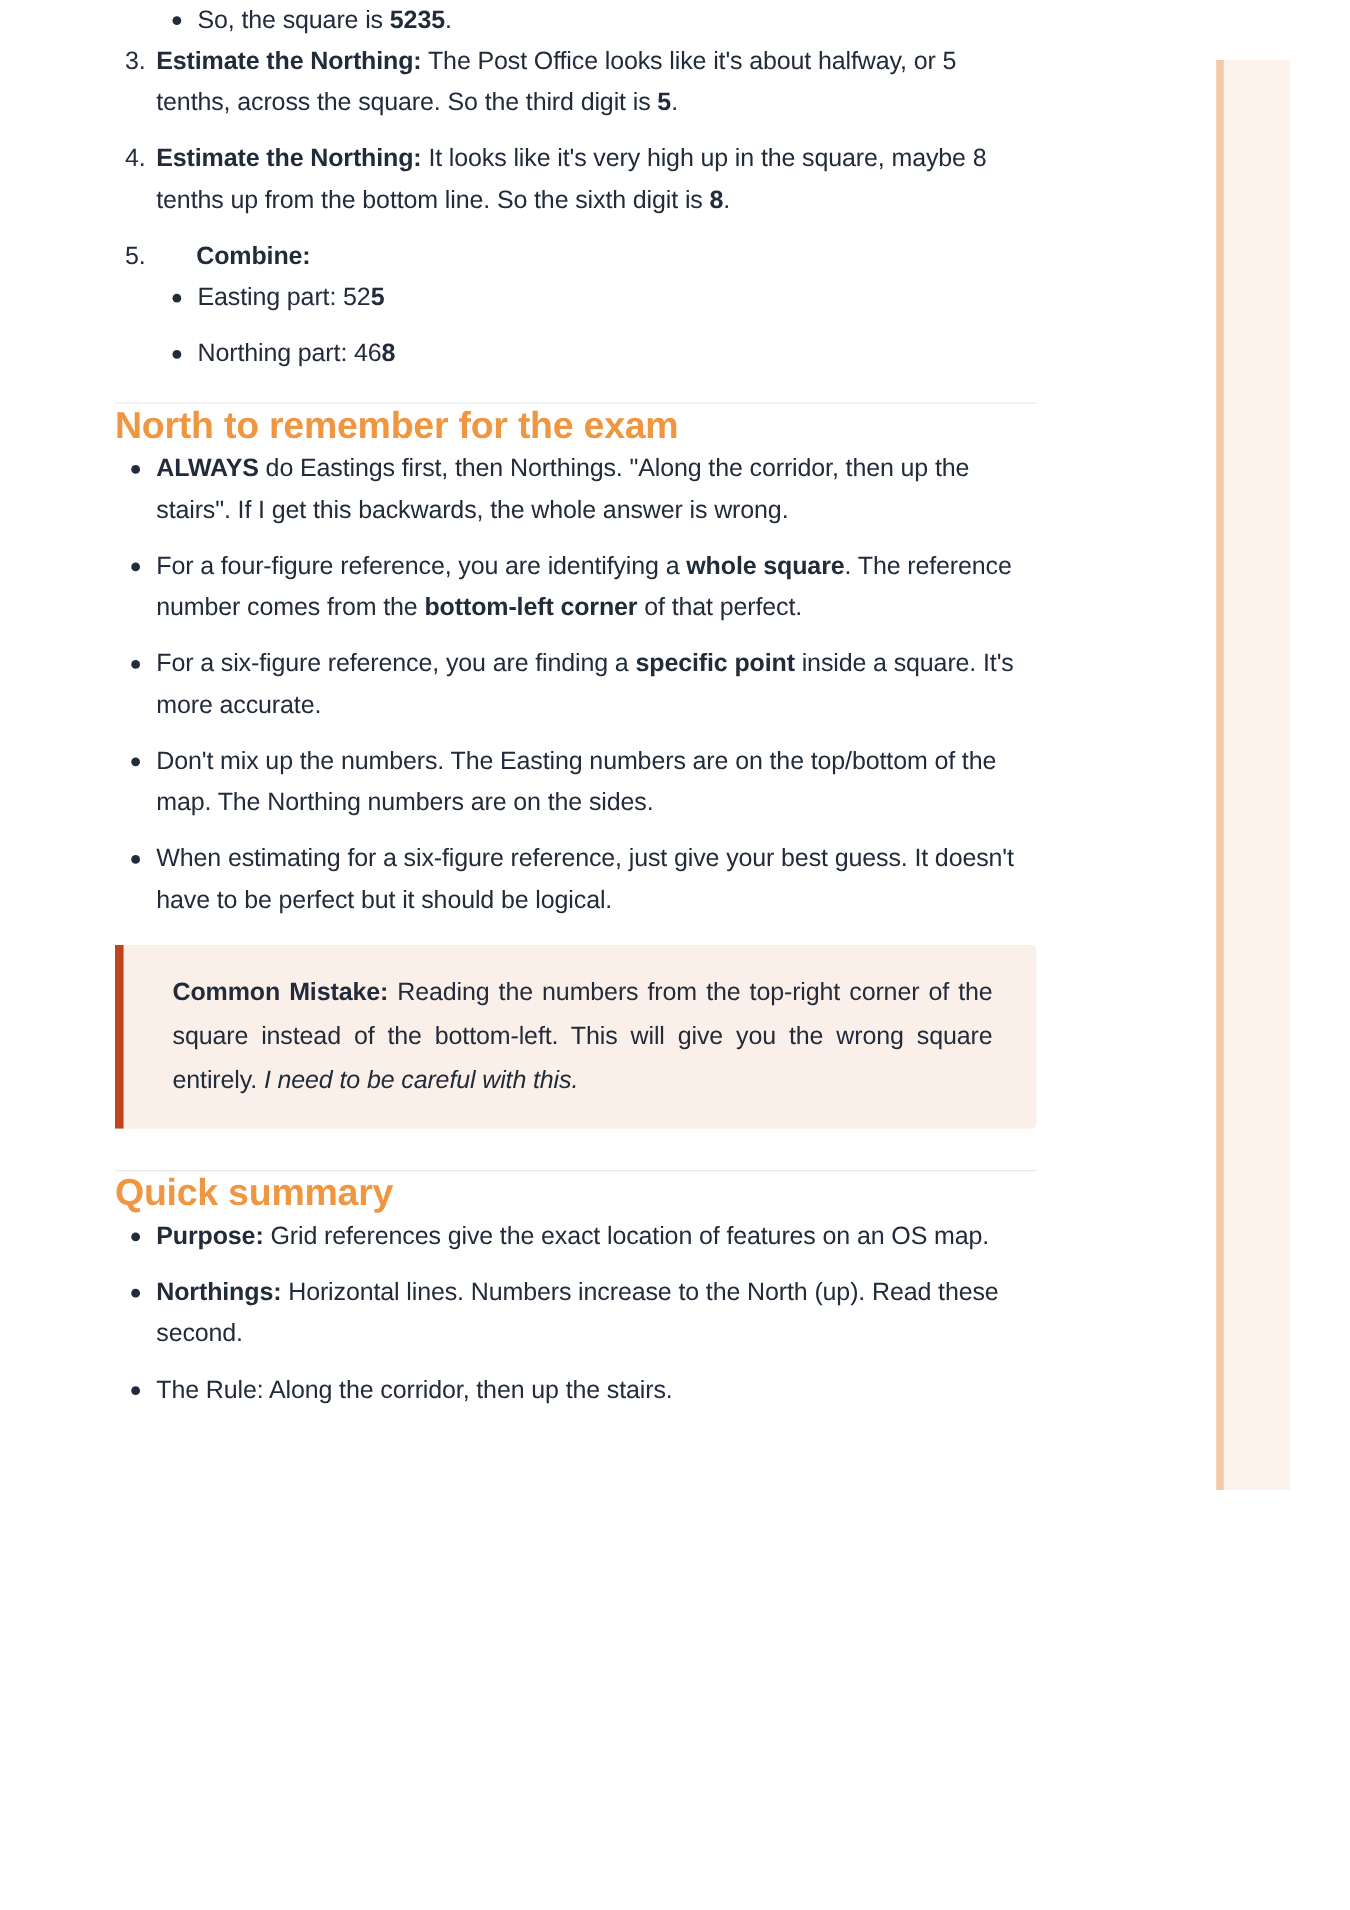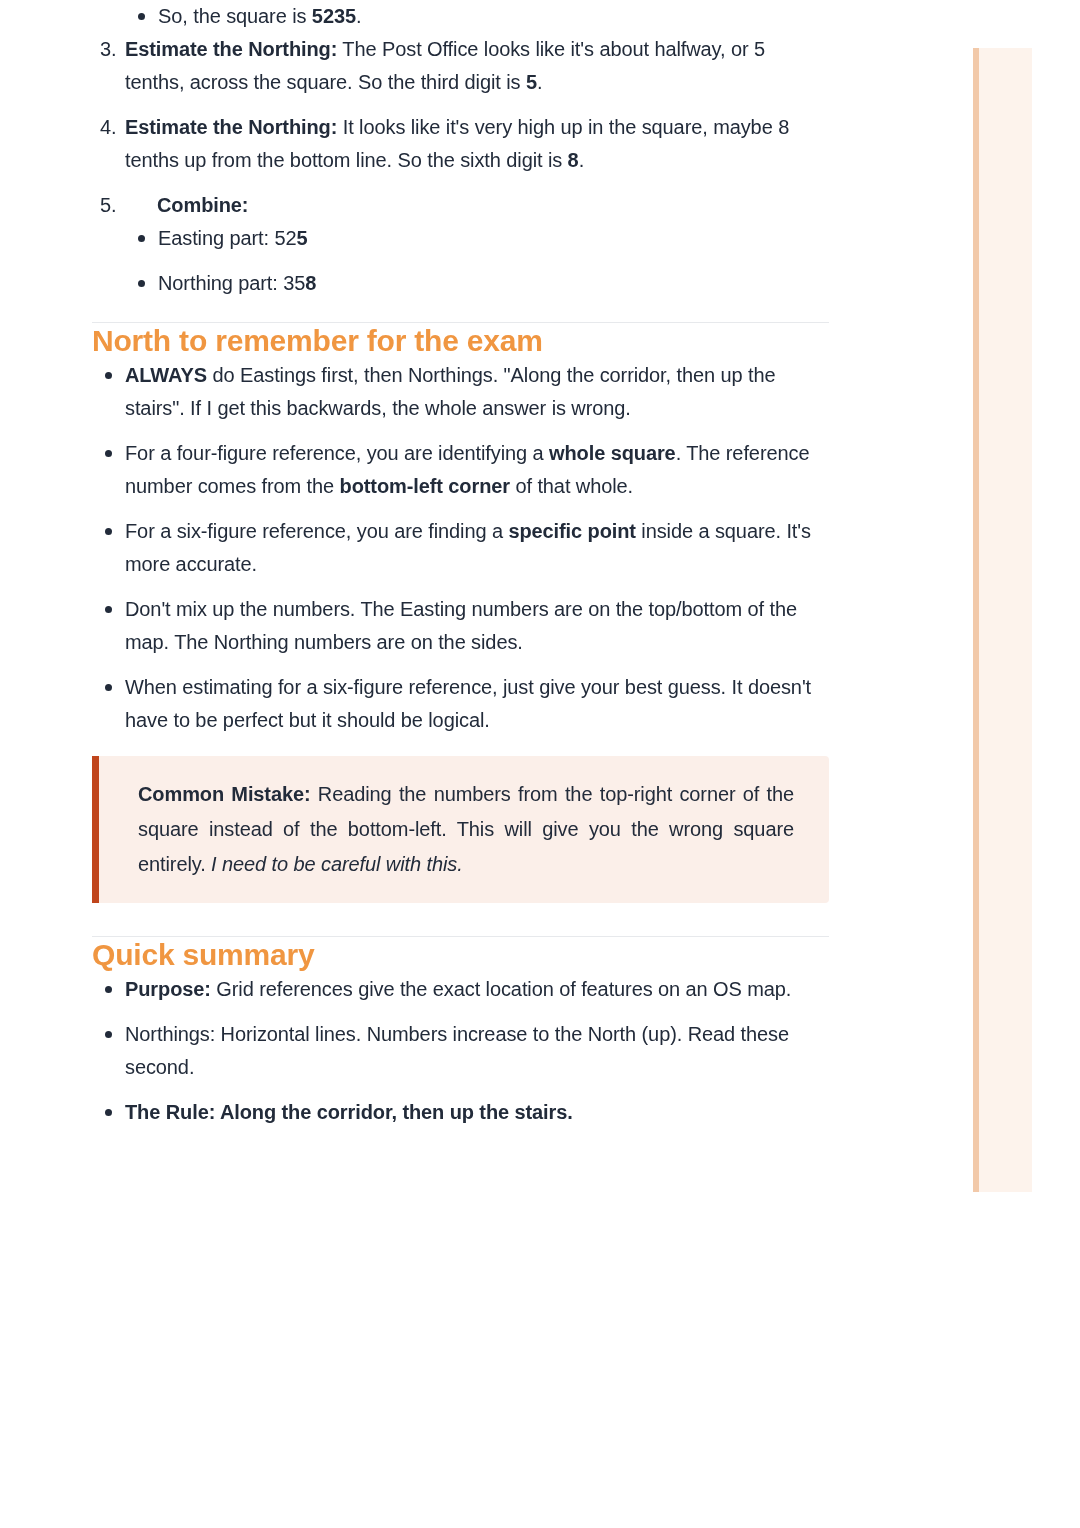--- a/index.html
+++ b/index.html
@@ -104,36 +104,36 @@
       </li>
     </ol>
 
     <ul class="list mt-sublist">
       <li class="li li-sub">
         <span class="dot"></span>
         <span><span>Easting part: 52</span><span style="font-weight: 700;">5</span></span>
       </li>
       <li class="li li-sub">
         <span class="dot"></span>
-        <span><span>Northing part: 35</span><span style="font-weight: 700;">8</span></span>
+        <span><span>Northing part: 46</span><span style="font-weight: 700;">8</span></span>
       </li>
     </ul>
 
     <hr class="divider mt-div1">
 
     <h2 class="section-heading mt-h2">North to remember for the exam</h2>
 
     <ul class="list mt-bullets">
       <li class="li">
         <span class="dot"></span>
         <span><span style="font-weight: 700;">ALWAYS</span><span> do Eastings first, then Northings. "Along the corridor, then up the stairs". If I get this backwards, the whole answer is wrong.</span></span>
       </li>
       <li class="li">
         <span class="dot"></span>
-        <span><span>For a four-figure reference, you are identifying a </span><span style="font-weight: 700;">whole square</span><span>. The reference number comes from the </span><span style="font-weight: 700;">bottom-left corner</span><span> of that whole.</span></span>
+        <span><span>For a four-figure reference, you are identifying a </span><span style="font-weight: 700;">whole square</span><span>. The reference number comes from the </span><span style="font-weight: 700;">bottom-left corner</span><span> of that perfect.</span></span>
       </li>
       <li class="li">
         <span class="dot"></span>
         <span><span>For a six-figure reference, you are finding a </span><span style="font-weight: 700;">specific point</span><span> inside a square. It's more accurate.</span></span>
       </li>
       <li class="li">
         <span class="dot"></span>
         <span><span>Don't mix up the numbers. The Easting numbers are on the top/bottom of the map. The Northing numbers are on the sides.</span></span>
       </li>
       <li class="li">
@@ -150,25 +150,25 @@
 
     <h2 class="section-heading mt-h2b">Quick summary</h2>
 
     <ul class="list mt-bulletsb">
       <li class="li">
         <span class="dot"></span>
         <span><span style="font-weight: 700;">Purpose:</span><span> Grid references give the exact location of features on an OS map.</span></span>
       </li>
       <li class="li">
         <span class="dot"></span>
-        <span><span style="font-weight: 400; text-align: center;">Northings:</span><span> Horizontal lines. Numbers increase to the North (up). Read these second.</span></span>
+        <span><span style="font-weight: 700; text-align: center;">Northings:</span><span> Horizontal lines. Numbers increase to the North (up). Read these second.</span></span>
       </li>
       <li class="li">
         <span class="dot"></span>
-        <span><span style="font-weight: 700; text-align: right;">The Rule: Along the corridor, then up the stairs.</span></span>
+        <span><span style="font-weight: 400; text-align: right;">The Rule: Along the corridor, then up the stairs.</span></span>
       </li>
     </ul>
 
   </div>
 
   <div class="footer-note">(c) Knowunity 2025</div>
 
 </div>
 
 </body></html>

